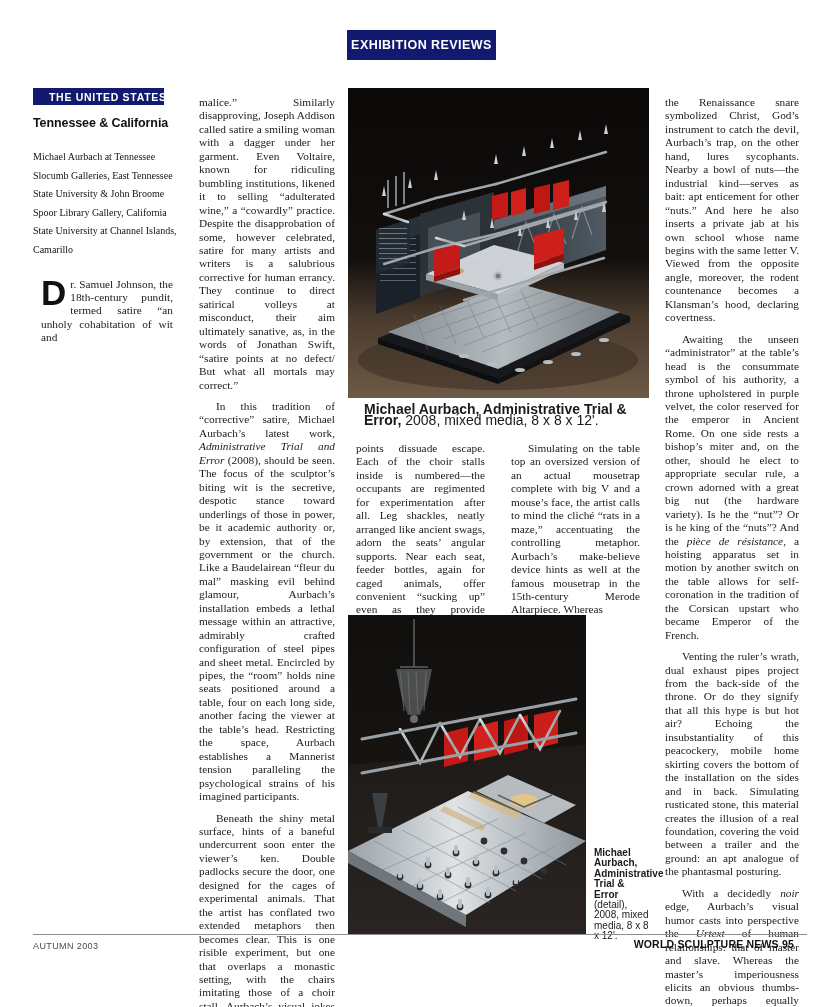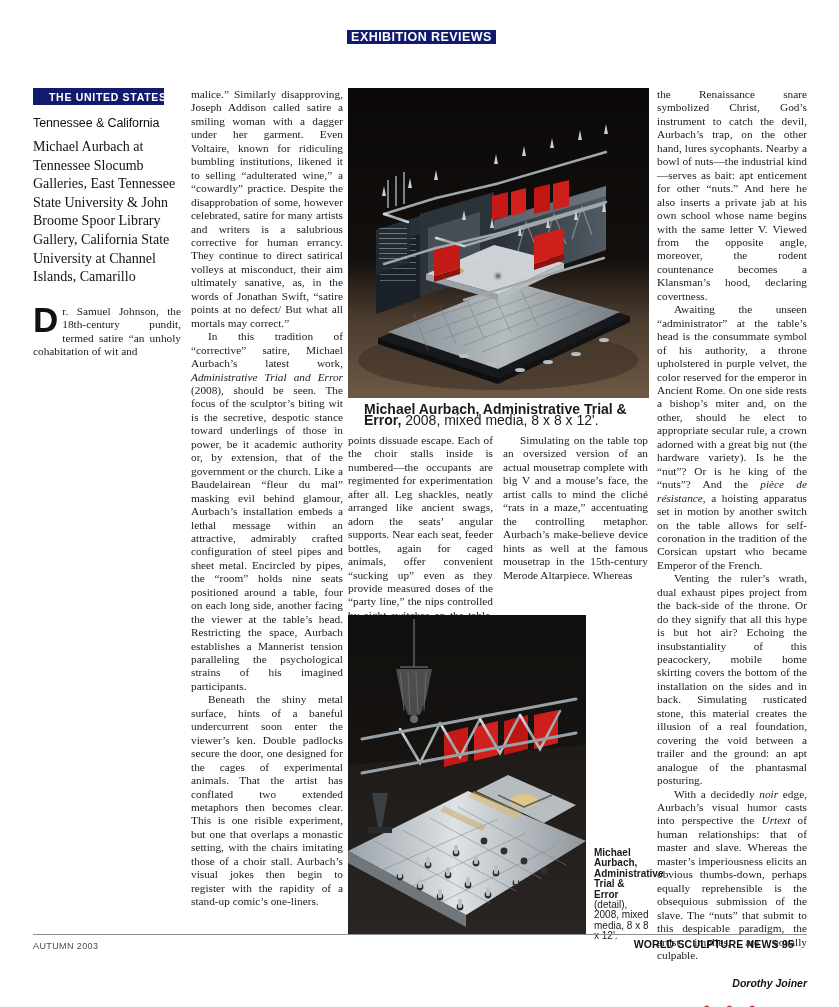--- a/index.html
+++ b/index.html
@@ -15,21 +15,21 @@
     color: #1a1a1a;
     overflow: hidden;
   }
 
   
   .banner {
     position: absolute;
     left: 347px;
     top: 30px;
     width: 149px;
-    height: 14px;
+    height: 30px;
     background: #111a6e;
     display: flex;
     align-items: center;
     justify-content: center;
   }
   .banner-label {
     font-family: "Liberation Sans", sans-serif;
     font-weight: bold;
     font-size: 12.5px;
     letter-spacing: 0.45px;
@@ -68,43 +68,43 @@
   .kicker-label {
     font-family: "Liberation Sans", sans-serif;
     font-weight: bold;
     font-size: 10.5px;
     letter-spacing: 0.7px;
     color: #ffffff;
     white-space: nowrap;
   }
   .subkicker {
     font-family: "Liberation Sans", sans-serif;
-    font-weight: normal;
+    font-weight: bold;
     font-size: 12.5px;
     color: #111111;
-    margin-bottom: 8px;
+    margin-bottom: 18px;
     letter-spacing: -0.1px;
   }
   .headline {
     font-family: "Liberation Serif", serif;
-    font-size: 14px;
+    font-size: 10px;
     line-height: 18.6px;
     color: #111111;
     margin-bottom: 18px;
   }
 
   
   .body {
     font-size: 11.3px;
     line-height: 13.45px;
     text-align: justify;
     -webkit-hyphens: auto;
     hyphens: auto;
   }
-  .body p { margin: 0; text-indent: 17px; }
+  .body p { margin: 8px; text-indent: 17px; }
   .body p.first { text-indent: 0; }
   .body i, .body em { font-style: italic; }
 
   
   .dropcap-para {
     position: relative;
     text-indent: 0;
   }
   .dropcap {
     float: left;

